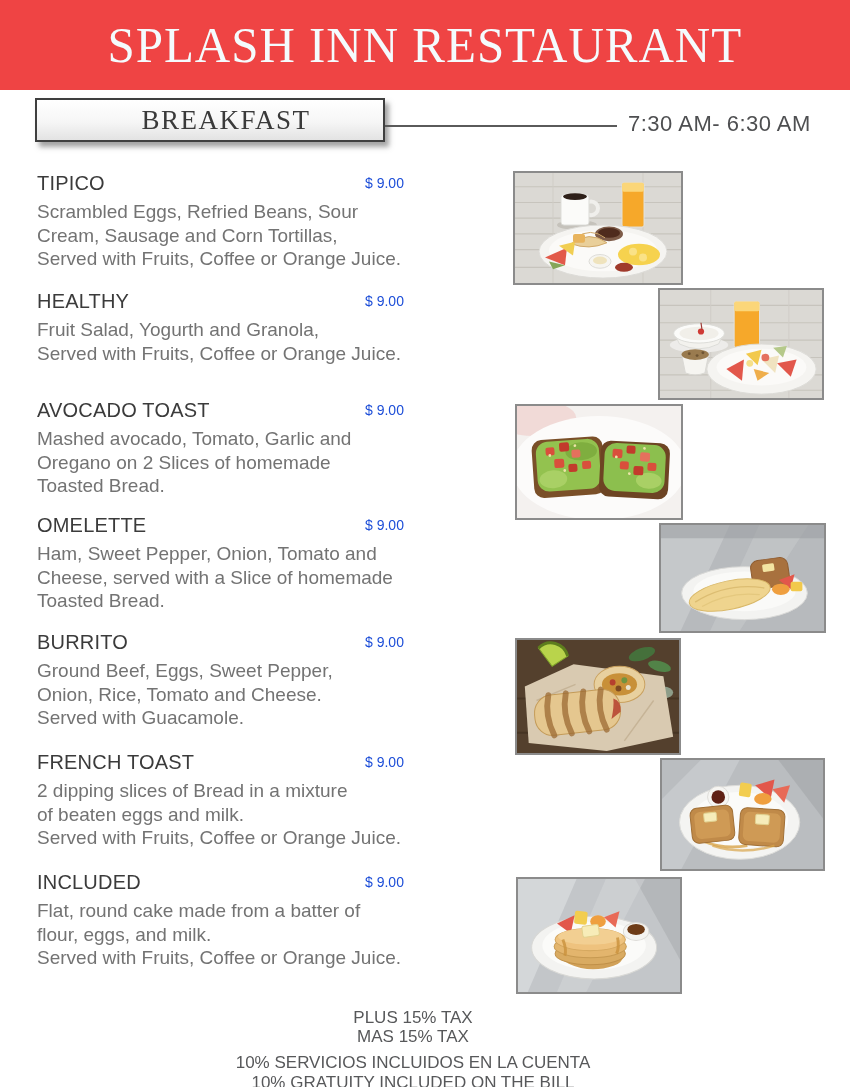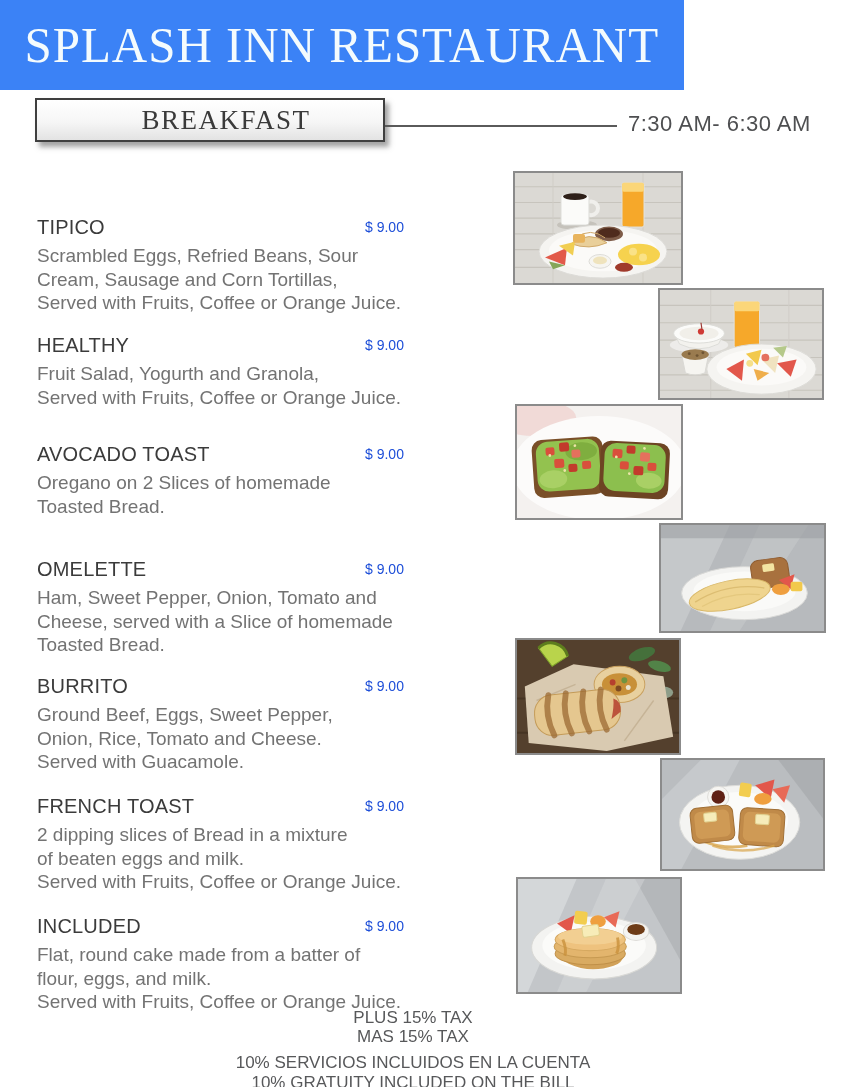--- a/index.html
+++ b/index.html
@@ -3,22 +3,22 @@
 <meta charset="utf-8">
 <style>
   * { margin:0; padding:0; box-sizing:border-box; }
   html,body { background:#ffffff; }
   .page {
     position:relative; width:850px; height:1087px; background:#fff;
     overflow:hidden; font-family:"Liberation Sans", sans-serif; color:#3d3d3d;
   }
   
   .banner {
-    position:absolute; left:0; top:0; width:684px; height:90px;
-    background:#3b82f6; display:flex; align-items:center; justify-content:center;
+    position:absolute; left:0; top:0; width:850px; height:90px;
+    background:#ef4444; display:flex; align-items:center; justify-content:center;
   }
   .banner-title {
     font-family:"Liberation Serif", serif; font-weight:400; color:#f4fbfd;
     font-size:50px; letter-spacing:1px; white-space:nowrap; transform:scaleX(.98);
   }
   
   .section-box {
     position:absolute; left:35px; top:98px; width:350px; height:44px;
     background:linear-gradient(180deg,#ffffff 0%,#f6f6f6 55%,#e3e3e3 100%);
     border:2px solid #3f3f3f; box-shadow:4px 5px 5px rgba(90,90,90,.55);
@@ -28,21 +28,21 @@
     font-family:"Liberation Serif", serif; font-size:27px; color:#3a3a3a;
     letter-spacing:1.5px;
   }
   .section-line { position:absolute; left:385px; top:125px; width:232px; height:2px; background:#5a5a5a; }
   .section-hours {
     position:absolute; left:628px; top:111px; font-size:22px; color:#4e4f51;
     letter-spacing:.5px; white-space:nowrap;
   }
   
   .item { position:absolute; left:37px; width:465px; }
-  .item-head { position:relative; height:24px;margin-top:44px; }
+  .item-head { position:relative; height:24px; }
   .item-name { font-size:20px; line-height:24px; letter-spacing:.2px; color:#3b3b3b; white-space:nowrap; }
   .item-price { position:absolute; left:328px; top:0; font-size:14px; line-height:24px; color:#1d4ed8; white-space:nowrap; }
   .item-desc { margin-top:5px; font-size:19px; line-height:23.5px; color:#737373; }
   .desc-line { white-space:nowrap; }
   
   .photo { position:absolute; border:2px solid #8b8b8b; background:#fff; }
   .photo svg { display:block; width:100%; height:100%; }
   
   .footer { position:absolute; left:0; top:1008px; width:826px; text-align:center; color:#57585a; }
   .footer-tax  { font-size:17px; line-height:19px; }
@@ -85,20 +85,21 @@
       <div class="desc-line">Served with Fruits, Coffee or Orange Juice.</div>
     </div>
   </div>
 
   <div class="item" style="top:398px">
     <div class="item-head">
       <span class="item-name">AVOCADO TOAST</span>
       <span class="item-price">$ 9.00</span>
     </div>
     <div class="item-desc">
+      <div class="desc-line">Mashed avocado, Tomato, Garlic and</div>
       <div class="desc-line">Oregano on 2 Slices of homemade</div>
       <div class="desc-line">Toasted Bread.</div>
     </div>
   </div>
 
   <div class="item" style="top:513px">
     <div class="item-head">
       <span class="item-name">OMELETTE</span>
       <span class="item-price">$ 9.00</span>
     </div>

